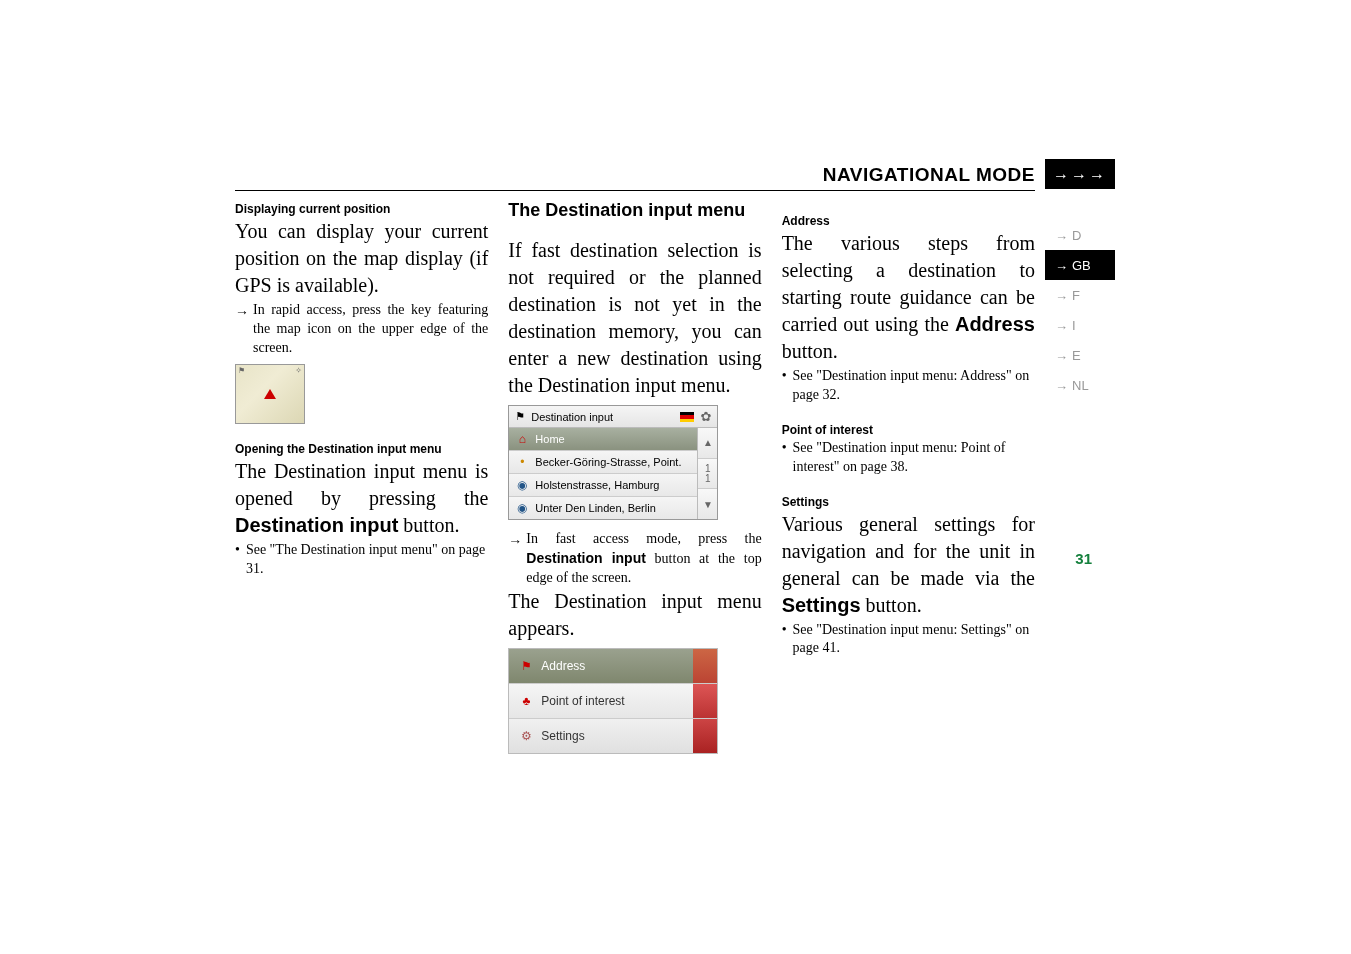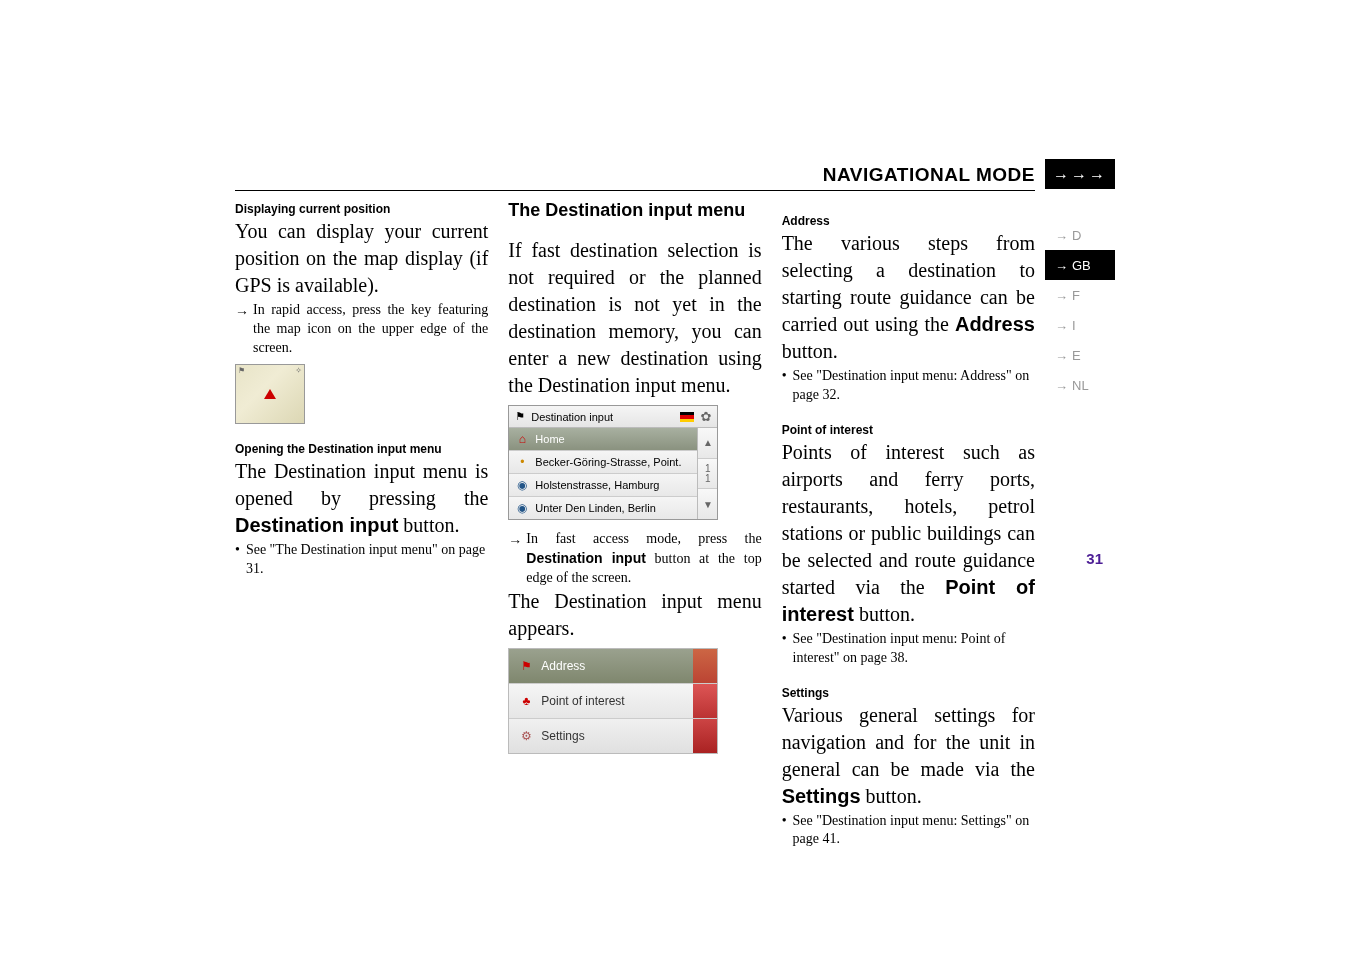--- a/index.html
+++ b/index.html
@@ -267,26 +267,26 @@
   .drow:nth-child(1) { background: linear-gradient(#9aa18e,#7f876e); color:#fff; }
   .drow:nth-child(1) .dside { background: linear-gradient(#c64,#b43); }
   .drow:nth-child(2) { background: linear-gradient(#f5f5f5,#e6e6e6); color:#333; }
   .drow:nth-child(2) .dside { background: linear-gradient(#d55,#b33); }
   .drow:nth-child(3) { background: linear-gradient(#f0f0f0,#e0e0e0); color:#333; }
   .drow:nth-child(3) .dside { background: linear-gradient(#c44,#a22); }
 
   
   .pagenum {
     position: absolute;
-    right: 248px;
+    right: 259px;
     bottom: 210px;
     font-family: "Arial Narrow", Arial, sans-serif;
     font-weight: 700;
     font-size: 15px;
-    color: #4c1d95;
+    color: #15803d;
   }
 </style>
 </head>
 <body>
 
 <div class="page">
 
   <div class="header-title-row">
     <span class="header-title">NAVIGATIONAL MODE</span>
   </div>
@@ -435,23 +435,20 @@
       <p>
         <span>The various steps from selecting a destination to starting route guidance can be carried out using the </span><span class="inline-bold">Address</span><span> button.</span>
       </p>
       <div class="bullet-row">
         <span class="dot">•</span>
         <span class="txt">See "Destination input menu: Address" on page 32.</span>
       </div>
 
       <div class="spacer16"></div>
       <div class="h-bold">Point of interest</div>
-      <p>
-        <span>Points of interest such as airports and ferry ports, restaurants, hotels, petrol stations or public buildings can be selected and route guidance started via the </span><span class="inline-bold">Point of interest</span><span> button.</span>
-      </p>
       <div class="bullet-row">
         <span class="dot">•</span>
         <span class="txt">See "Destination input menu: Point of interest" on page 38.</span>
       </div>
 
       <div class="spacer16"></div>
       <div class="h-bold">Settings</div>
       <p>
         <span>Various general settings for navigation and for the unit in general can be made via the </span><span class="inline-bold">Settings</span><span> button.</span>
       </p>

